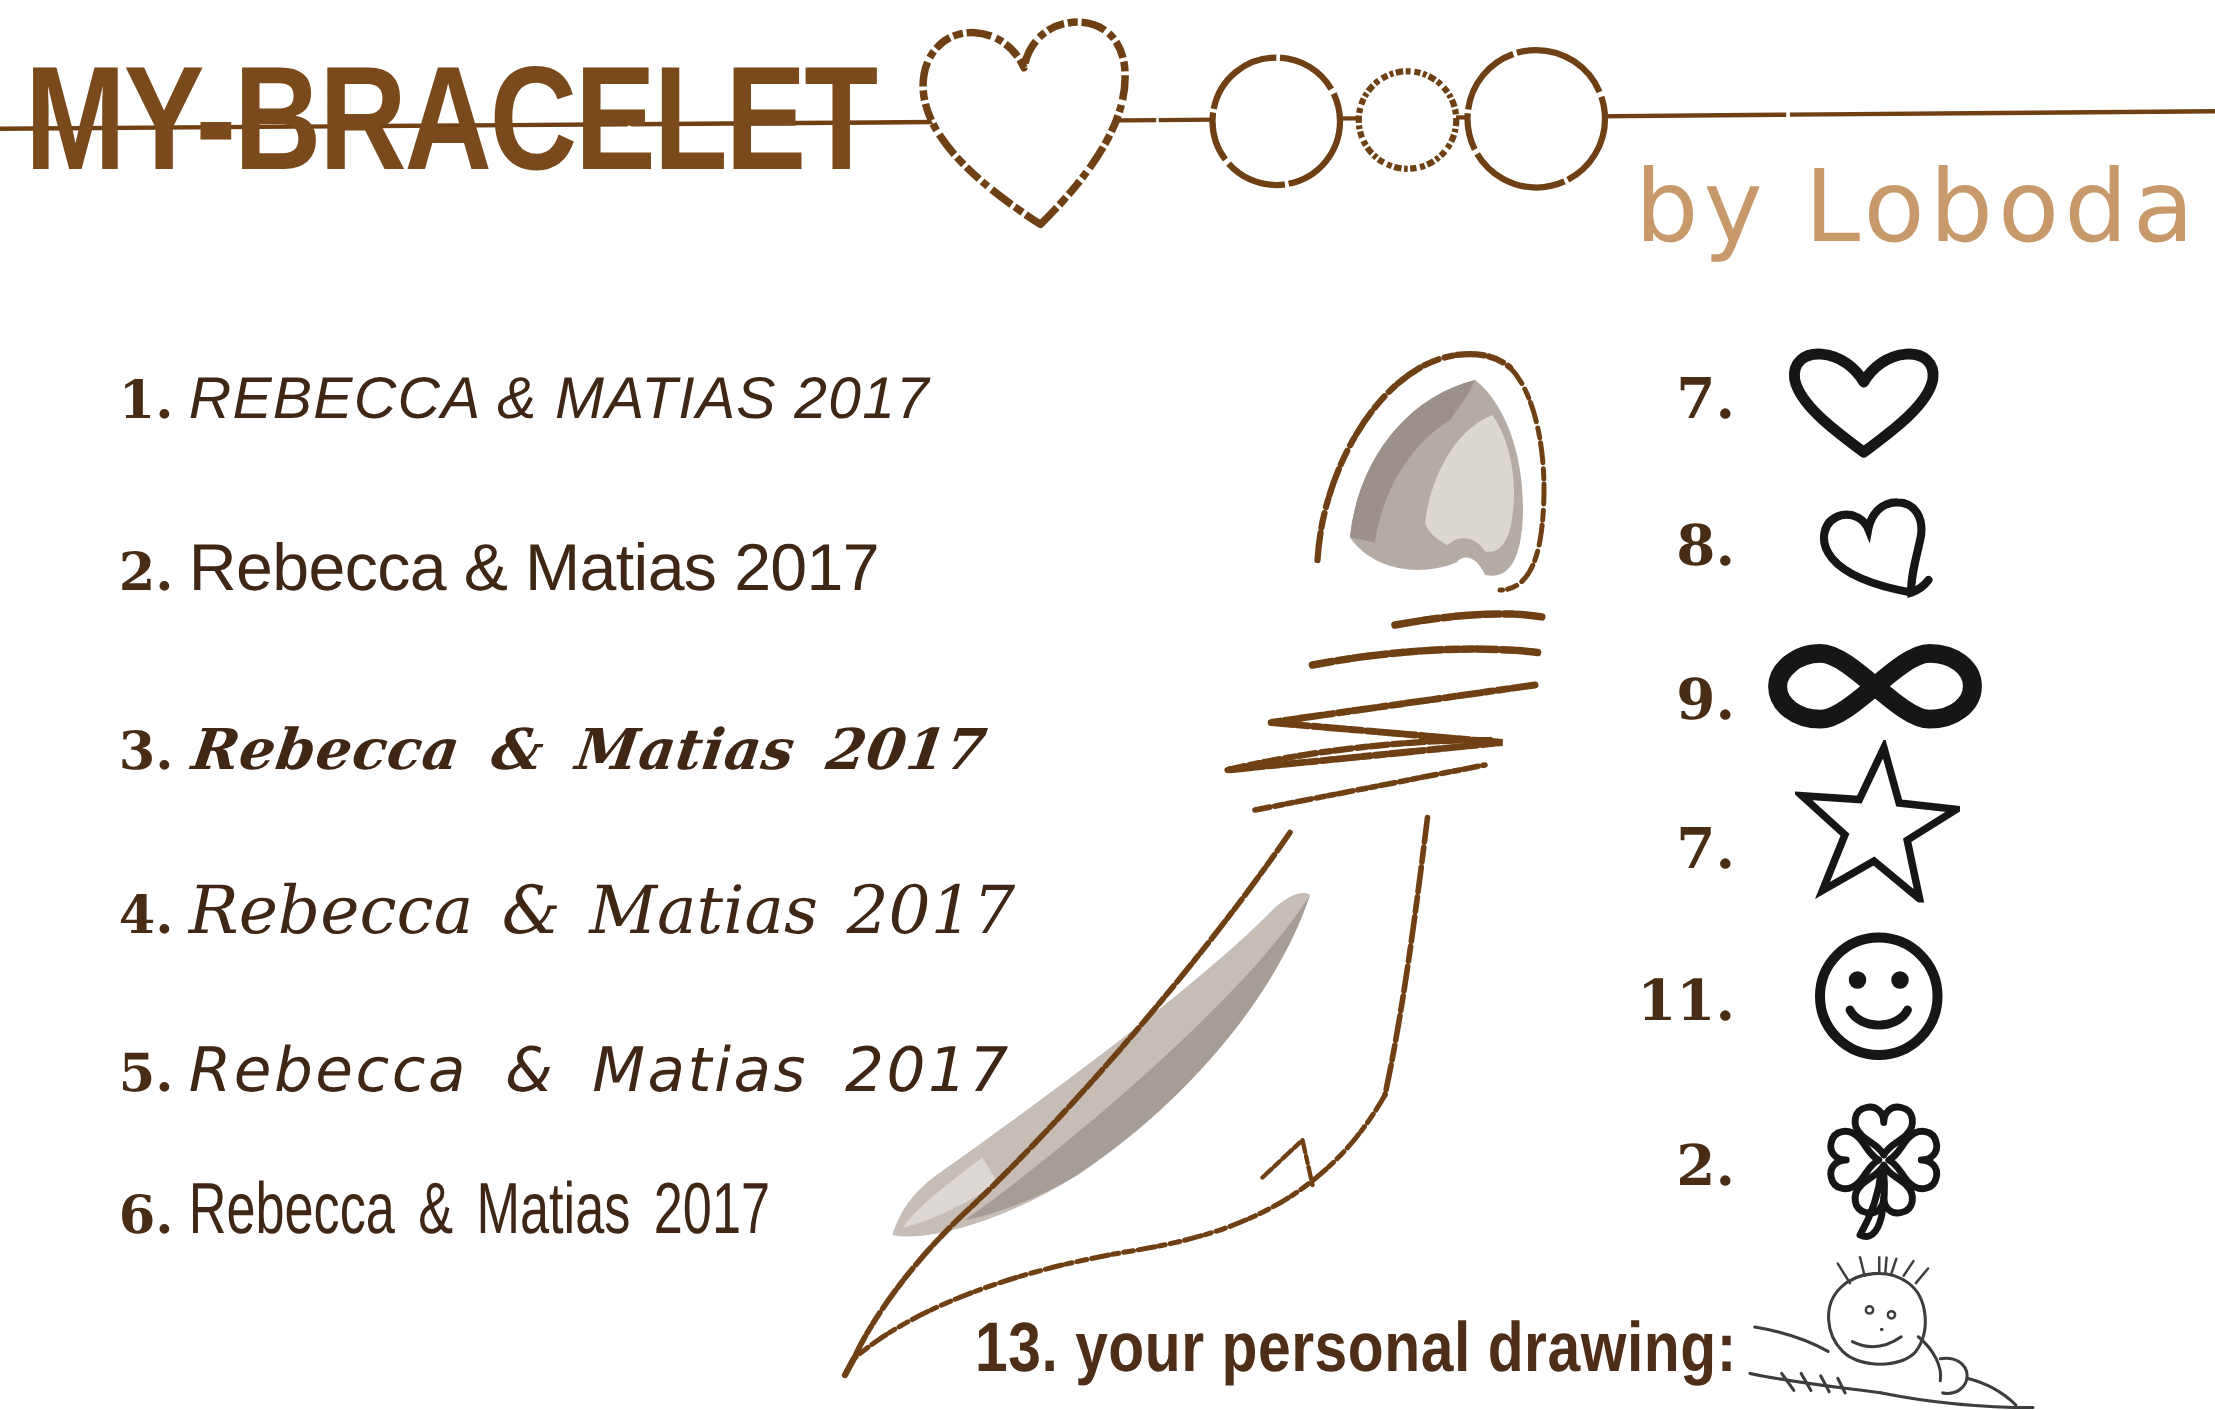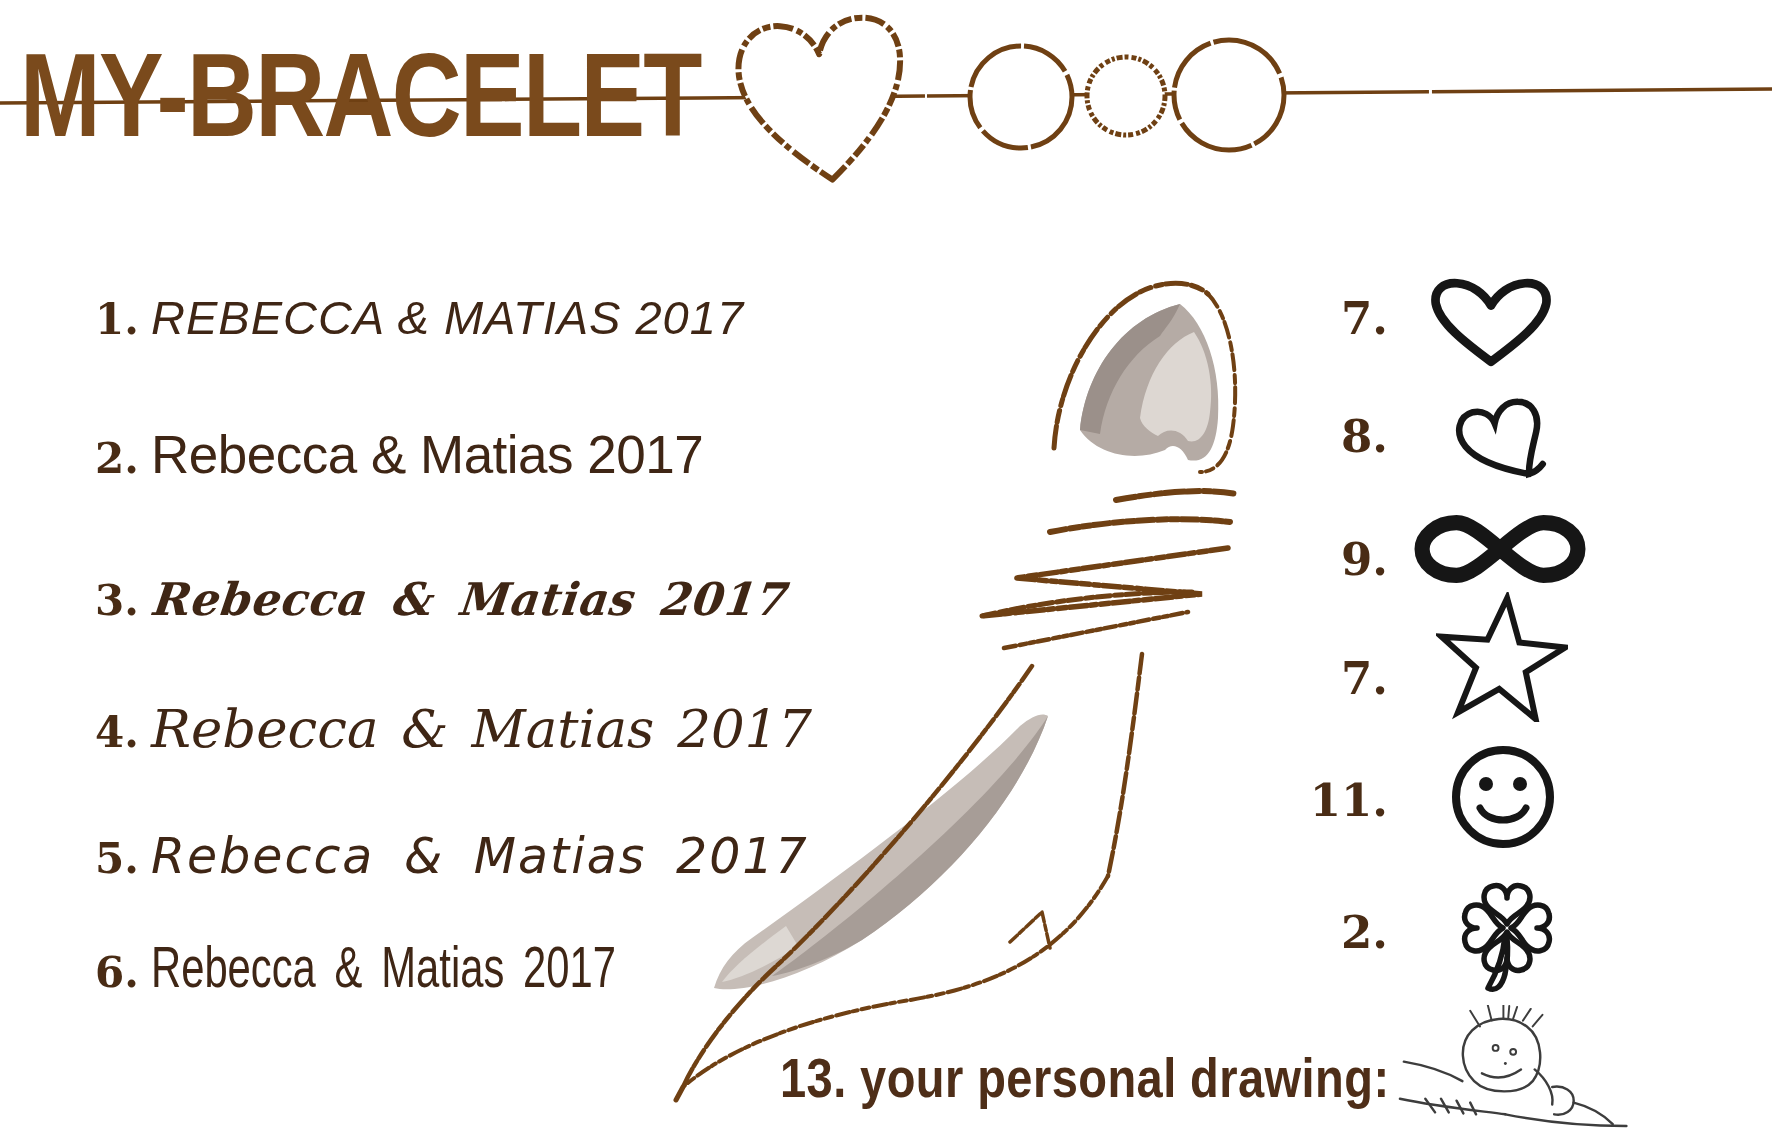--- a/index.html
+++ b/index.html
@@ -52,20 +52,21 @@
     <g transform="translate(824,160) rotate(-6)">
       <path d="M 0,80 C -54,36 -84,-2 -82,-38 C -80,-66 -59,-82 -36,-78 C -18,-75 -5,-62 0,-46
                C 5,-64 20,-77 38,-78 C 64,-80 82,-62 80,-34 C 78,2 50,40 0,80 Z" fill="#ffffff" stroke="#6f4013" stroke-width="6" stroke-linejoin="round" stroke-dasharray="14 3 8 3 20 4 6 3"></path>
     </g>
     <circle cx="1021" cy="157" r="51" fill="#ffffff" stroke="#6f4013" stroke-width="5" stroke-dasharray="70 3 50 4 40 3"></circle>
     <circle cx="1126" cy="156" r="39" fill="#ffffff" stroke="#6f4013" stroke-width="5" stroke-dasharray="5 2 3 2 6 2 4 3"></circle>
     <circle cx="1229" cy="155" r="55" fill="#ffffff" stroke="#6f4013" stroke-width="5" stroke-dasharray="60 3 80 4 30 3"></circle>
   </svg>
 
   <div class="title">MY-BRACELET</div>
+  <div class="byline">by Loboda</div>
 
   <svg class="pen" width="660" height="860" viewBox="0 0 660 860">
     <g>
       <path fill="#b5aba5" d="M 500,182 C 506,122 544,70 600,56 C 626,76 641,122 638,170
             C 636,200 627,216 608,212 C 602,198 592,194 585,202 C 556,214 518,208 500,182 Z"></path>
       <path fill="#9b908a" d="M 500,182 C 506,122 544,70 600,56 C 592,74 585,80 580,88
             C 548,108 526,144 520,186 Z"></path>
       <path fill="#ddd7d2" d="M 560,170 C 566,126 588,94 614,84 C 628,104 634,136 630,164
             C 628,184 620,196 608,193 C 600,180 586,180 578,188 C 570,184 562,178 560,170 Z"></path>
       <path fill="#c6bdb7" d="M 468,468 C 442,546 372,632 282,692 C 222,730 160,746 134,740

